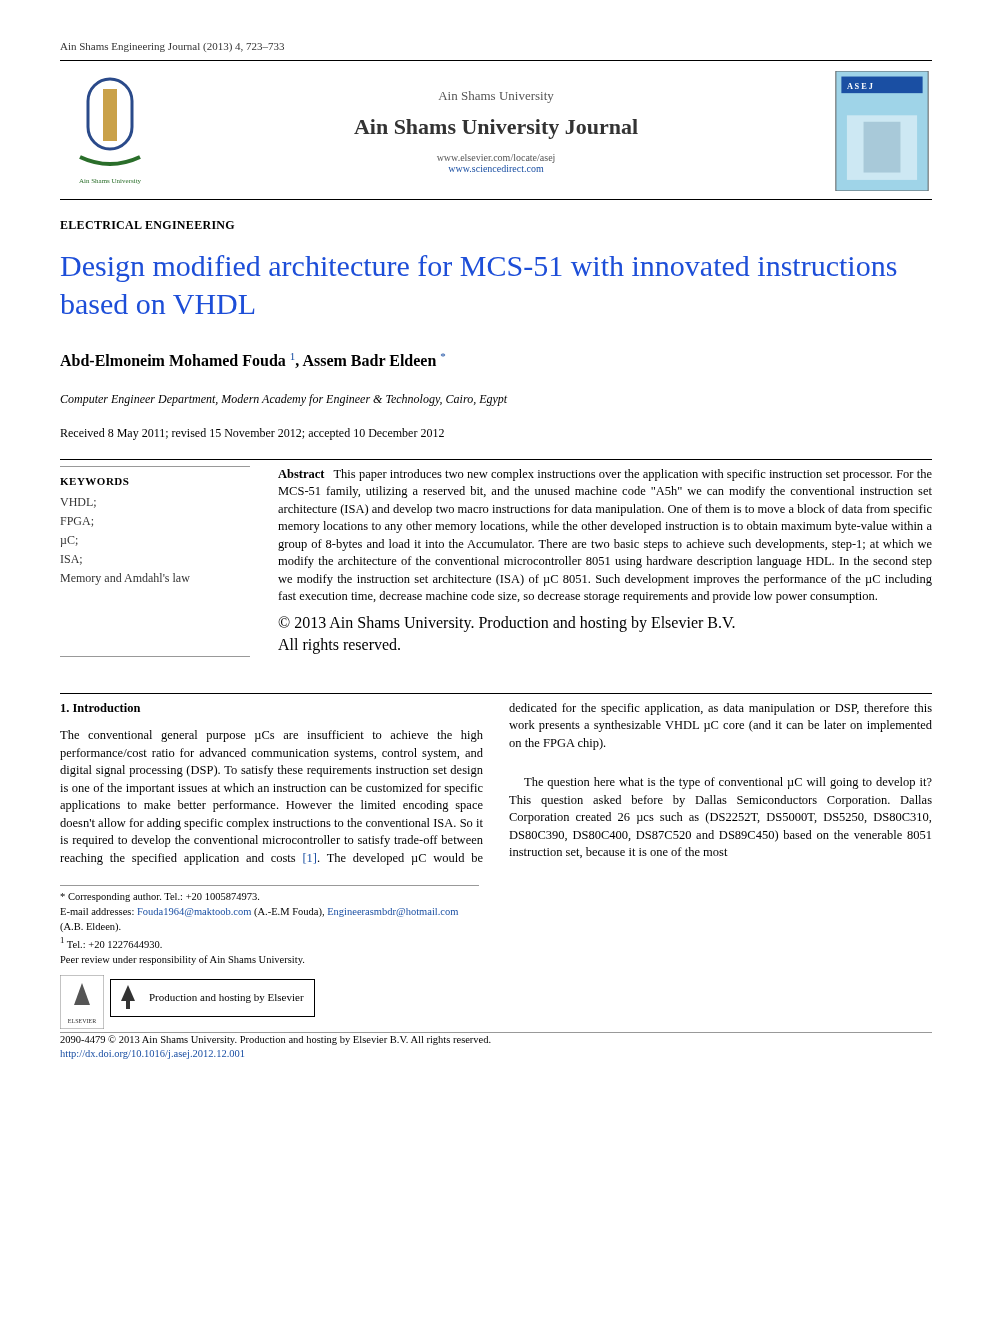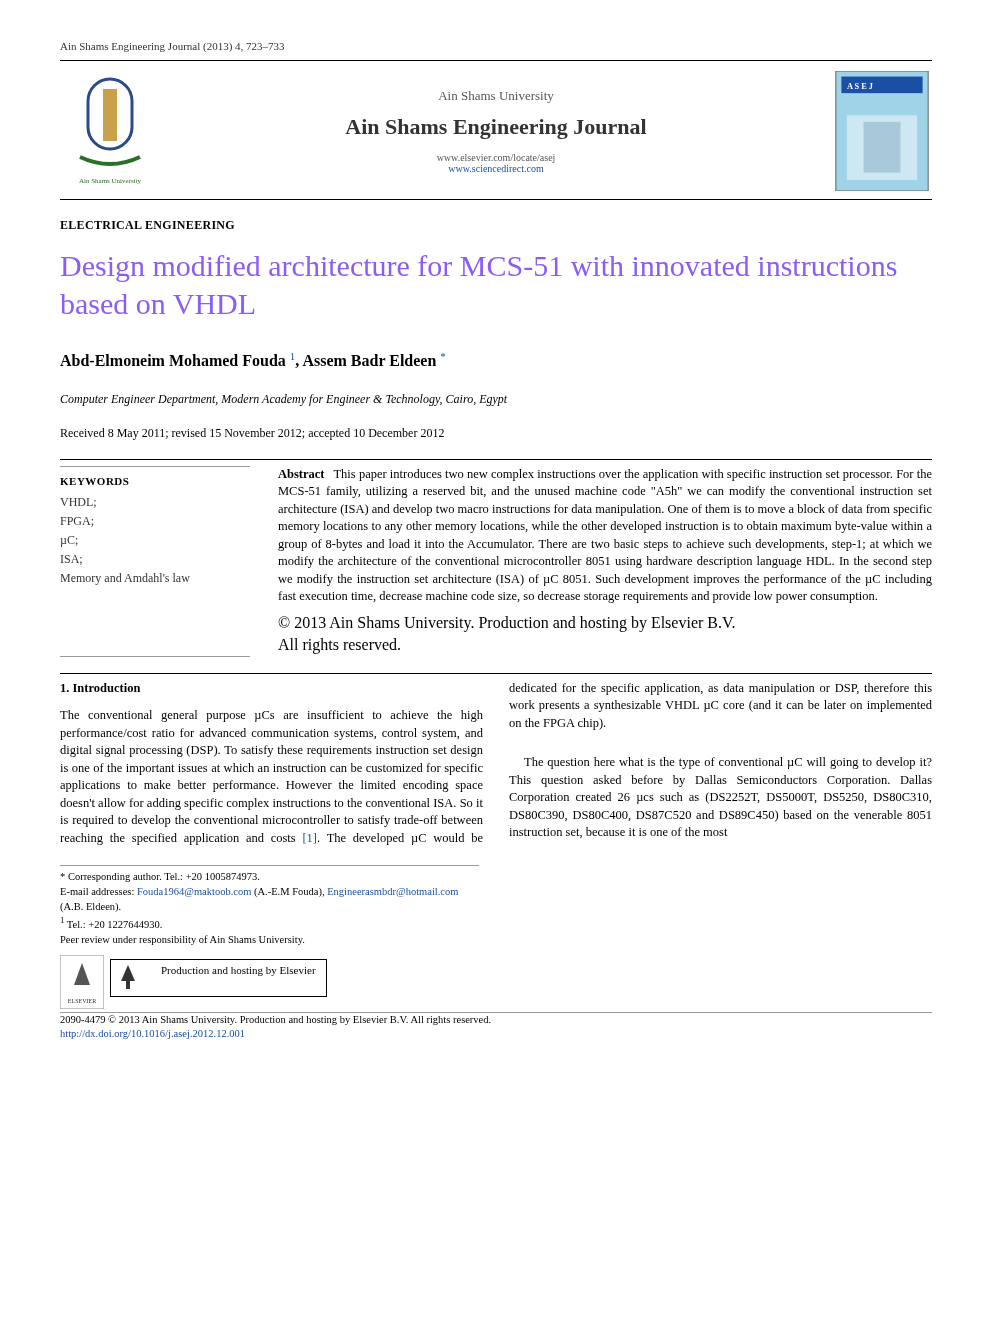--- a/index.html
+++ b/index.html
@@ -31,31 +31,31 @@
     }
     .logo-left svg, .cover-right svg { width: 100%; height: 100%; }
     .journal-center { text-align: center; flex: 1; }
     .univ-name { font-size: 13px; color: #555; margin-bottom: 10px; }
     .journal-name { font-size: 22px; font-weight: bold; color: #333; margin-bottom: 12px; }
     .journal-links { font-size: 10px; color: #555; }
     .journal-links a { color: #1a4fa3; text-decoration: none; display: block; }
     .section-tag { font-size: 12px; font-weight: bold; margin: 18px 0 14px; letter-spacing: 0.3px; }
     .title {
       font-size: 30px;
-      color: #8b5cf6;
+      color: #1d4ed8;
       font-weight: normal;
       line-height: 1.25;
       margin-bottom: 28px;
       font-family: "Times New Roman", serif;
     }
     .authors { font-size: 16px; font-weight: bold; margin-bottom: 22px; }
     .authors .sup { font-size: 11px; color: #1a4fa3; vertical-align: super; font-weight: normal; }
     .affiliation { font-size: 12px; font-style: italic; margin-bottom: 18px; }
     .dates { font-size: 12px; line-height: 1.45; margin-bottom: 16px; }
-    .abs-row { display: flex; gap: 28px; margin-bottom: 16px; }
+    .abs-row { display: flex; gap: 28px; margin-bottom: 36px; }
     .keywords-box {
       width: 190px; flex-shrink: 0;
       border-top: 0.5px solid #999; border-bottom: 0.5px solid #999;
       padding: 8px 0;
     }
     .kw-title { font-size: 11px; font-weight: bold; letter-spacing: 0.5px; margin-bottom: 6px; }
     .kw-list { font-size: 12px; line-height: 1.6; color: #333; }
     .abstract-col { flex: 1; font-size: 12.5px; line-height: 1.4; text-align: justify; }
     .abstract-col .ablabel { font-weight: bold; margin-right: 6px; }
     .copyright { text-align: left; font-size: 16px; margin-top: 6px; }
@@ -73,21 +73,22 @@
     .footnotes {
       font-size: 10.5px; line-height: 1.4;
       border-top: 0.5px solid #999;
       margin-top: 10px; padding-top: 4px;
       width: 48%;
     }
     .footnotes a { color: #1a4fa3; text-decoration: none; }
     .hosting-box {
       border: 1px solid #000;
       display: inline-flex;
-      gap: 20px;
+      align-items: center;
+      gap: 8px;
       padding: 3px 10px 3px 4px;
       margin-top: 6px;
       font-size: 11px;
     }
     .elsevier-tree { width: 26px; height: 30px; }
     .footer-line {
       font-size: 10.5px;
       margin-top: 14px;
       border-top: 0.5px solid #999;
       line-height: 1.35;
@@ -109,21 +110,21 @@
   <div class="logo-left">
     <svg viewBox="0 0 100 120">
       <rect x="28" y="8" width="44" height="70" rx="22" fill="none" stroke="#2a4a8a" stroke-width="3"></rect>
       <rect x="43" y="18" width="14" height="52" fill="#c9a14a"></rect>
       <path d="M20 86 Q50 100 80 86" fill="none" stroke="#2a6e2a" stroke-width="4"></path>
       <text x="50" y="112" text-anchor="middle" font-size="7" fill="#2a6e2a">Ain Shams University</text>
     </svg>
   </div>
   <div class="journal-center">
     <div class="univ-name">Ain Shams University</div>
-    <div class="journal-name">Ain Shams Engineering Journal</div>
+    <div class="journal-name">Ain Shams University Journal</div>
     <div class="journal-links">
       <span>www.elsevier.com/locate/asej</span>
       <a>www.sciencedirect.com</a>
     </div>
   </div>
   <div class="cover-right">
     <svg viewBox="0 0 100 130">
       <rect x="0" y="0" width="100" height="130" fill="#9fd4e8" stroke="#555"></rect>
       <rect x="6" y="6" width="88" height="18" fill="#1a4fa3"></rect>
       <text x="12" y="19" font-size="9" fill="#fff" font-weight="bold">A S E J</text>

